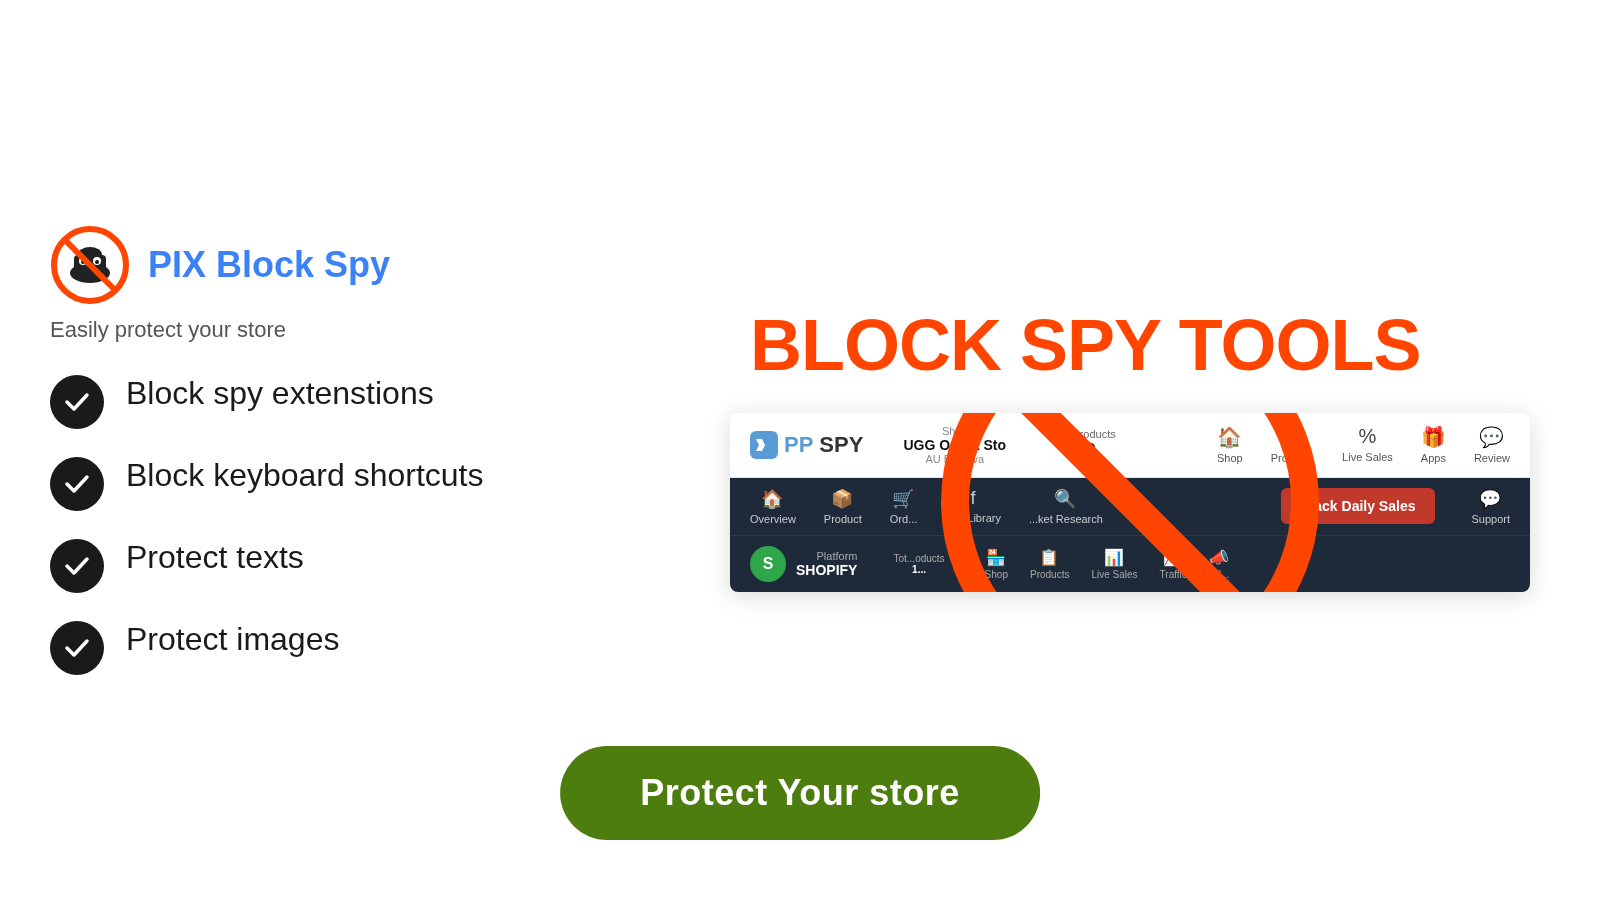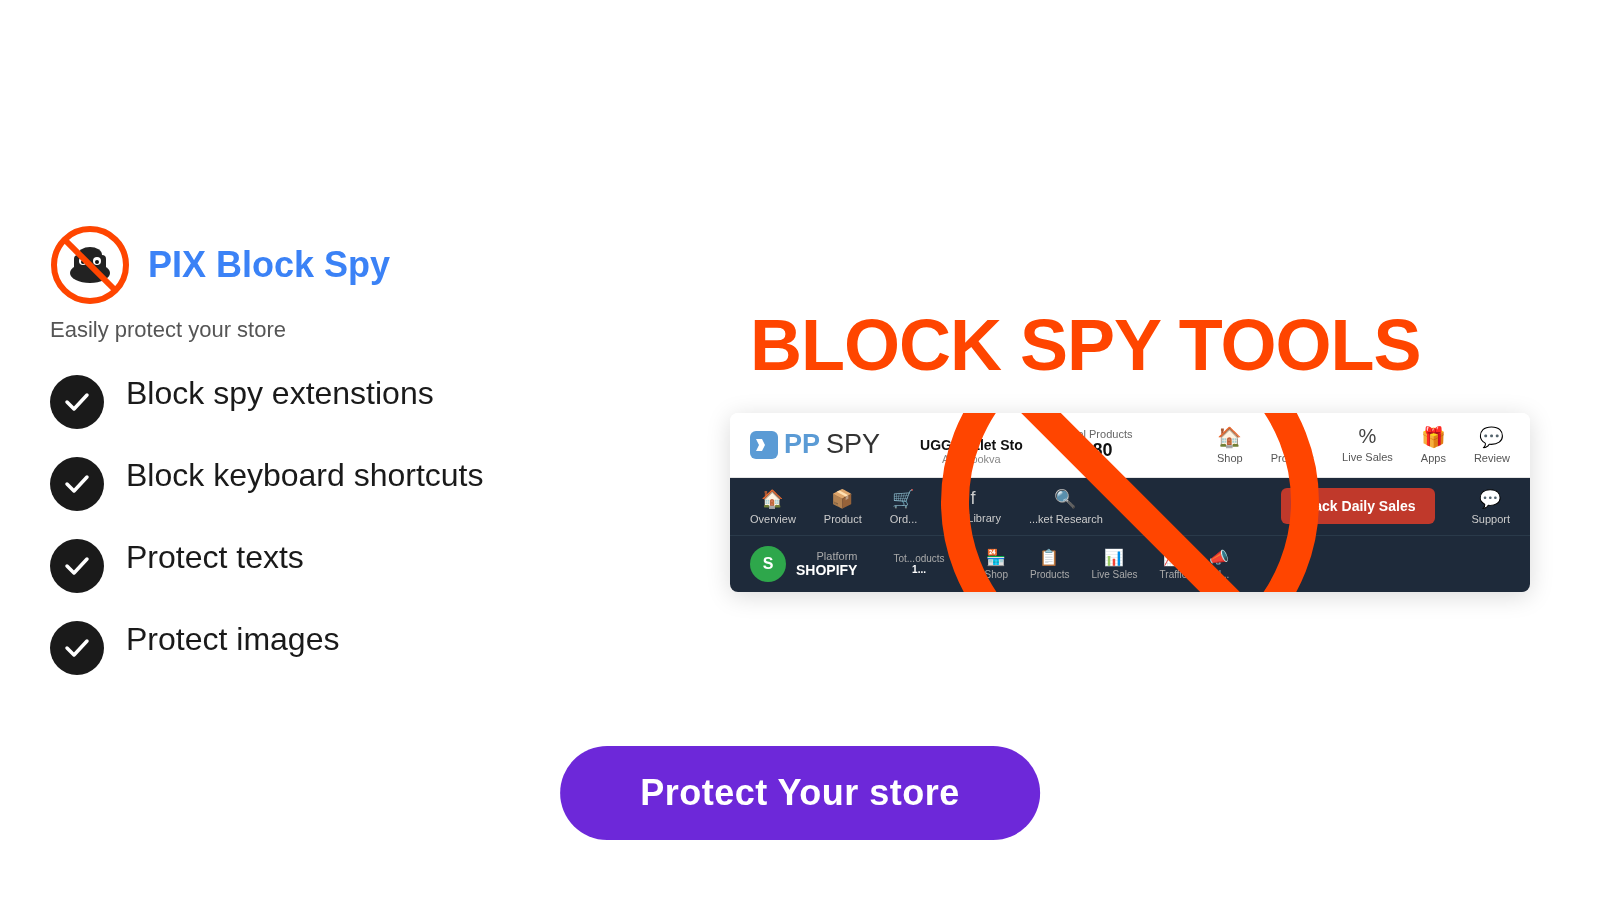--- a/index.html
+++ b/index.html
@@ -132,33 +132,33 @@
       padding: 12px 20px;
       display: flex;
       align-items: center;
       gap: 40px;
     }
 
     .ppspy-logo {
       display: flex;
       align-items: center;
       gap: 6px;
-      font-size: 27px;
+      font-size: 22px;
       font-weight: 900;
       color: #333;
     }
 
     .ppspy-logo .pp {
       color: #5b9bd5;
       font-weight: 900;
     }
 
     .ppspy-logo .spy {
       color: #333;
-      font-weight: 400;
+      font-weight: 700;
     }
 
     .shop-info {
       display: flex;
       flex-direction: column;
       align-items: center;
       font-size: 13px;
       color: #333;
     }
 
@@ -321,21 +321,21 @@
 
     
     .bottom-cta {
       position: absolute;
       bottom: 40px;
       left: 50%;
       transform: translateX(-50%);
     }
 
     .cta-button {
-      background: #6d28d9;
+      background: #4d7c0f;
       color: white;
       border: none;
       border-radius: 50px;
       padding: 26px 80px;
       font-size: 36px;
       font-weight: 600;
       cursor: pointer;
       letter-spacing: 0.5px;
     }
   </style>

